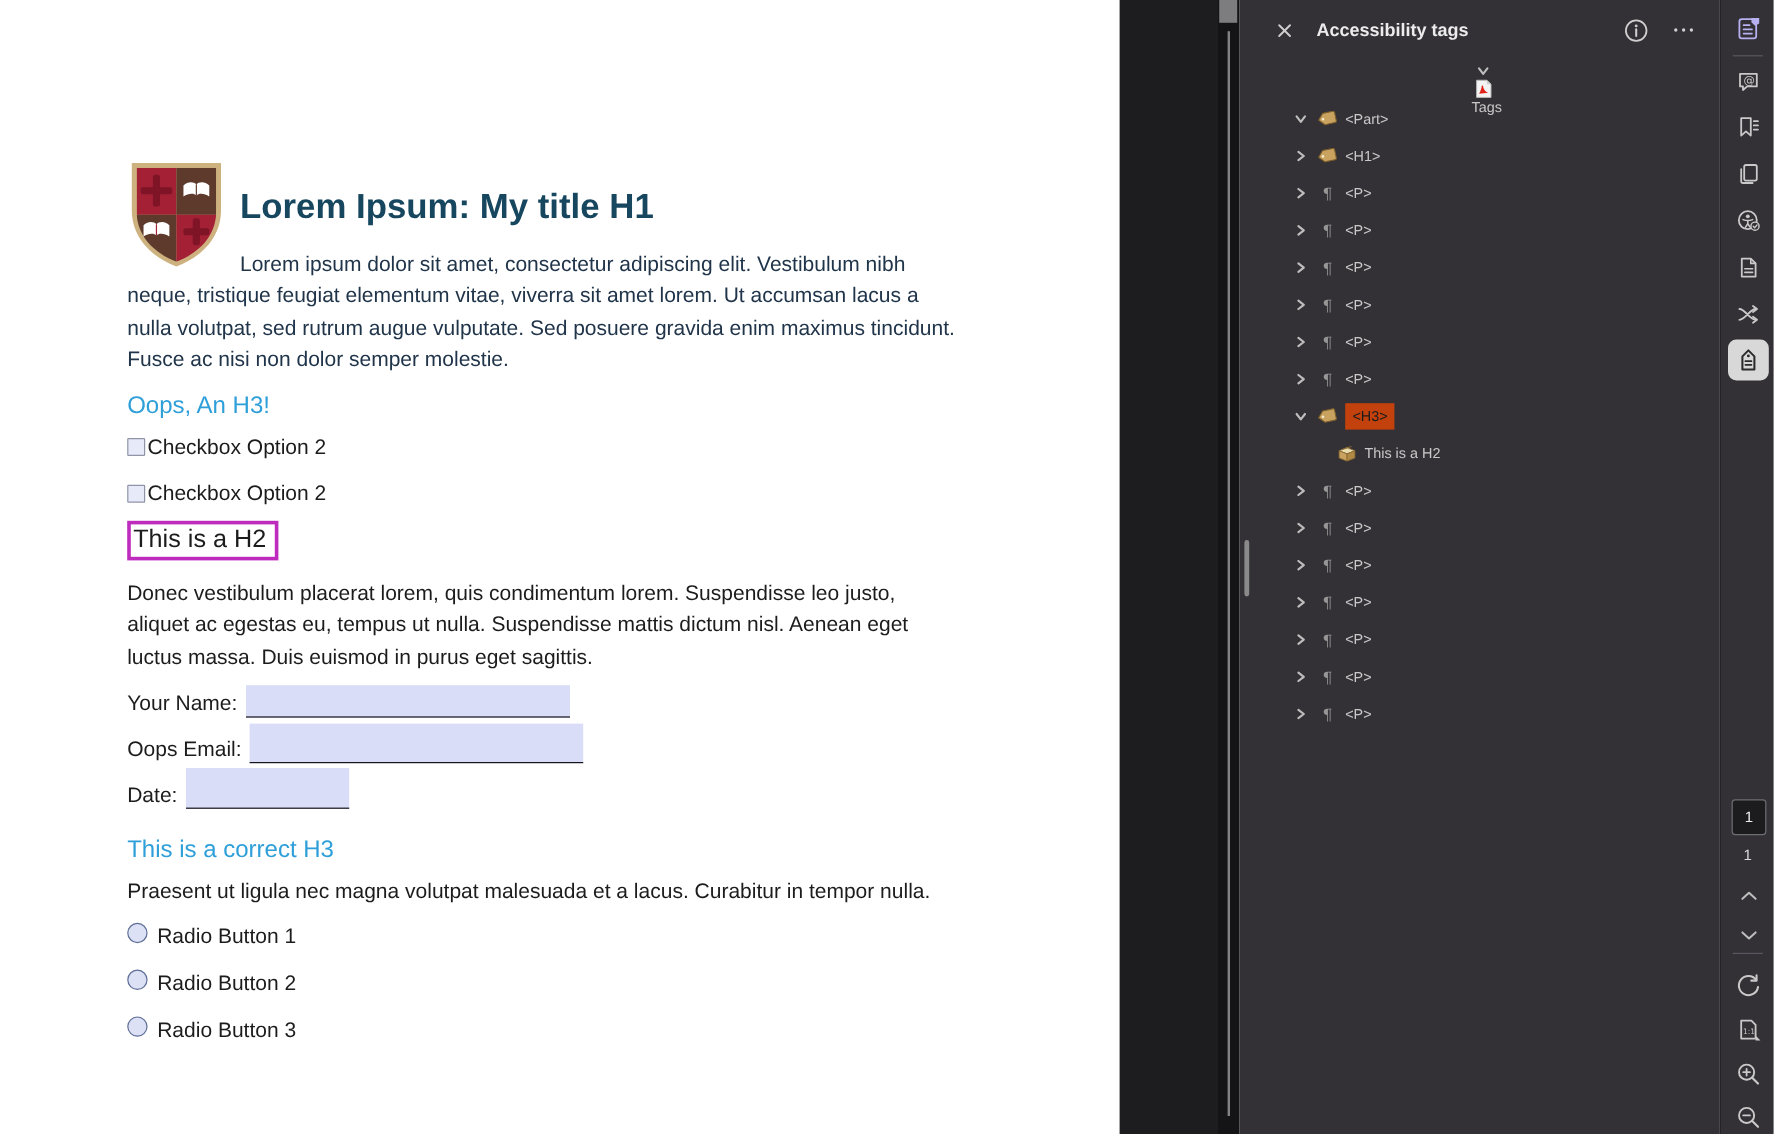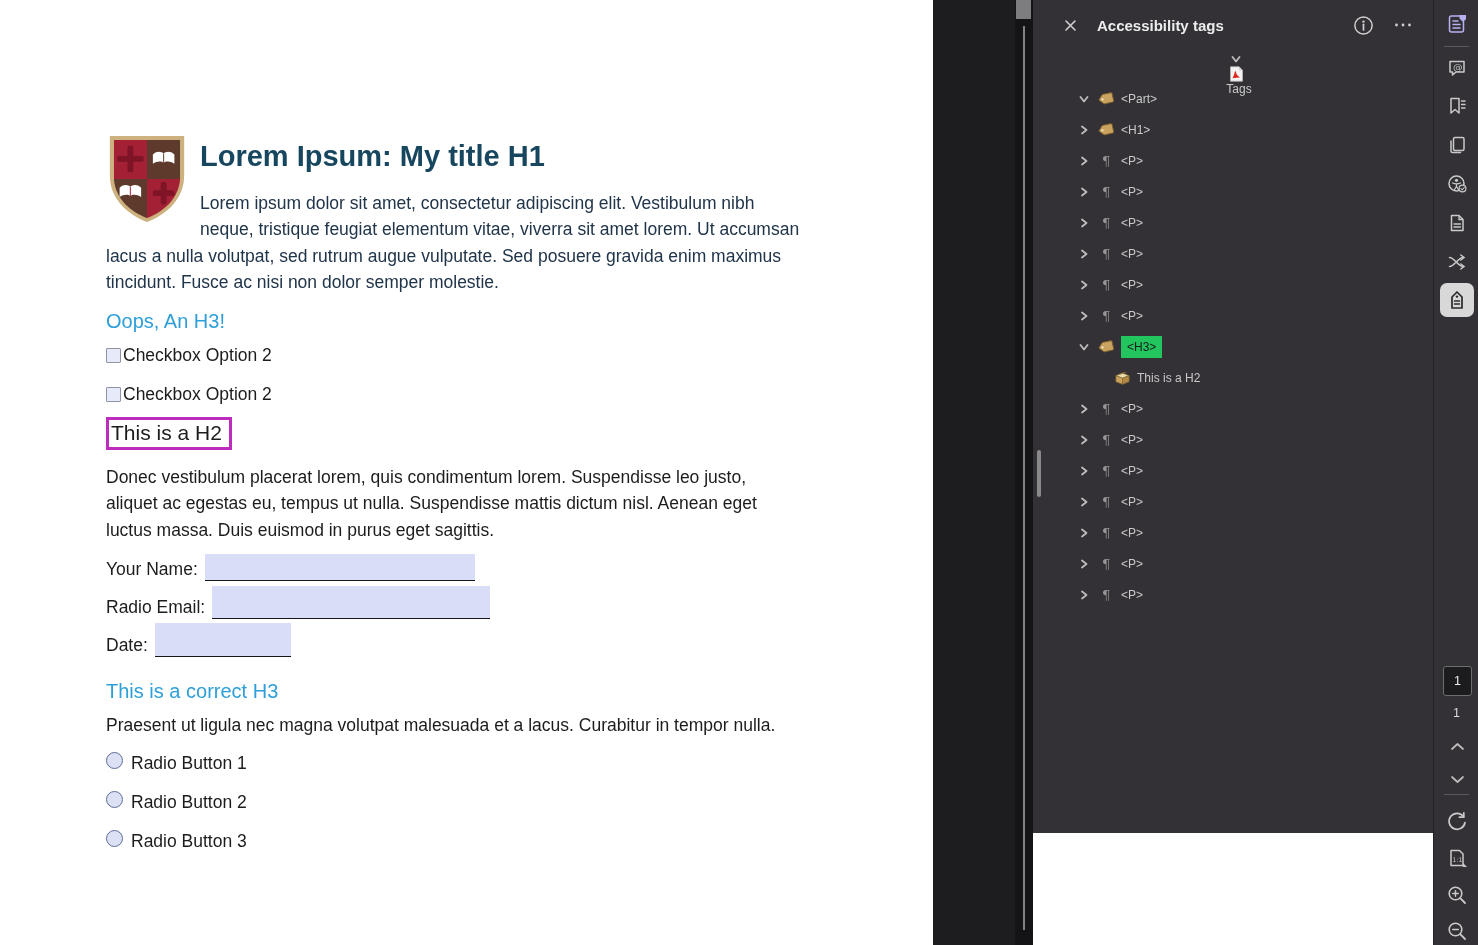--- a/index.html
+++ b/index.html
@@ -4,21 +4,21 @@
 <style>
   html,body{margin:0;padding:0;}
   body{
     width:1478px;height:945px;position:relative;overflow:hidden;
     background:#ffffff;font-family:"Liberation Sans", sans-serif;
   }
   
   .doc-page{position:absolute;left:0;top:0;width:933px;height:945px;background:#fff;overflow:hidden;}
   .doc-content{position:absolute;left:106px;top:130px;width:694px;}
   .crest{float:left;width:82px;height:90px;margin:3px 12px 10px 0;}
-  h1.doc-h1{font-size:29px;line-height:36px;font-weight:bold;color:#17465f;margin:8px 0 0 0;}
+  h1.doc-h1{font-size:29px;line-height:36px;font-weight:bold;color:#17465f;margin:25px 0 0 0;}
   p.doc-p{font-size:17.5px;line-height:26.3px;color:#1c1c1c;margin:0;}
   p.p-intro{margin-top:16px;color:#20344a;}
   p.p-nec{margin-top:9px;}
   p.p-donec{margin-top:14px;}
   p.p-praesent{margin-top:9px;}
   .doc-h3{font-size:20px;line-height:24px;font-weight:400;color:#2e9fd9;margin:0;}
   .h3-oops{margin-top:14px;clear:left;}
   .h3-correct{margin-top:22px;}
   .cb-row{display:flex;align-items:center;height:20px;margin-top:12px;}
   .cb-row + .cb-row{margin-top:19px;}
@@ -32,32 +32,32 @@
   .f-box{display:inline-block;background:#d9ddf7;border-bottom:1.6px solid #15151a;flex:none;}
   .radio-row{display:flex;align-items:center;height:22px;margin-top:14px;}
   .radio-row + .radio-row{margin-top:17px;}
   .radio{width:15px;height:15px;border-radius:50%;background:#dde1f6;border:1.5px solid #5e6e96;margin:-6px 8px 0 0;flex:none;}
   
   .doc-gutter{position:absolute;left:933px;top:0;width:82px;height:945px;background:#1d1c1f;}
   .doc-scrollbar{position:absolute;left:1015px;top:0;width:18px;height:945px;background:#141316;}
   .doc-scroll-thumb{position:absolute;left:1px;top:0;width:15px;height:19px;background:#7d7d80;}
   .doc-scroll-line{position:absolute;left:8px;top:26px;width:2px;height:904px;background:#828285;}
   
-  .panel{position:absolute;left:1033px;top:0;width:400px;height:833px;background:#333136;}
+  .panel{position:absolute;left:1033px;top:0;width:400px;height:945px;background:#333136;}
   .panel-header{display:flex;align-items:center;height:50px;padding:0 18px 0 26px;}
   .panel-close{width:22px;height:22px;display:flex;align-items:center;justify-content:center;cursor:default;}
   .panel-title{font-size:15px;font-weight:bold;color:#ececec;margin-left:16px;flex:1;}
   .panel-info{width:24px;height:24px;display:flex;align-items:center;justify-content:center;margin-right:16px;}
   .panel-more{width:24px;height:24px;display:flex;align-items:center;justify-content:center;}
   .tag-tree{position:absolute;left:0;top:52px;right:0;}
   .tree-row{display:flex;align-items:center;height:31px;}
   .chev{width:14px;height:14px;display:flex;align-items:center;justify-content:center;margin-right:6px;flex:none;}
   .ticon{width:18px;height:16px;display:flex;align-items:center;justify-content:center;margin-right:6px;flex:none;}
   .tlabel{font-size:12px;color:#c9c9c9;white-space:pre;}
-  .tlabel.sel{background:#22c55e;color:#1c1c1c;padding:4px 6px;}
+  .tlabel.sel{background:#c2410c;color:#1c1c1c;padding:4px 6px;}
   .panel-scroll-thumb{position:absolute;left:4px;top:450px;width:4px;height:47px;background:#8a8a8a;border-radius:2px;}
   
   .rail{position:absolute;left:1433px;top:0;width:45px;height:945px;background:#333136;border-left:1px solid #232126;}
   .rail-btn{position:absolute;left:8px;width:30px;height:28px;display:flex;align-items:center;justify-content:center;background:none;border:none;padding:0;}
   .rail-div{position:absolute;left:10px;width:25px;height:1px;background:#5a585e;}
   .tagbox-btn{position:absolute;left:6px;top:283px;width:34px;height:34px;border-radius:7px;background:#d8d8d8;
     display:flex;align-items:center;justify-content:center;border:none;padding:0;}
   .page-box{position:absolute;left:9px;top:666px;width:27px;height:28px;background:#1c1b1e;border:1px solid#6e6e71;
     border-radius:3px;color:#ededed;font-size:12.5px;display:flex;align-items:center;justify-content:center;}
   .page-total{position:absolute;left:0;top:706px;width:45px;text-align:center;color:#d9d9d9;font-size:12.5px;}
@@ -116,21 +116,21 @@
     </div>
 
     <p class="doc-p p-donec">Donec vestibulum placerat lorem, quis condimentum lorem. Suspendisse leo justo, aliquet ac egestas eu, tempus ut nulla. Suspendisse mattis dictum nisl. Aenean eget luctus massa. Duis euismod in purus eget sagittis.</p>
 
     <div id="field-group">
         <div class="f-row">
           <span class="f-label">Your Name:</span>
           <span class="f-box" style="width:270px;height:26px"></span>
         </div>
         <div class="f-row">
-          <span class="f-label">Radio Email:</span>
+          <span class="f-label">Oops Email:</span>
           <span class="f-box" style="width:278px;height:32px"></span>
         </div>
         <div class="f-row">
           <span class="f-label">Date:</span>
           <span class="f-box" style="width:136px;height:33px"></span>
         </div>
       </div>
 
     <h3 class="doc-h3 h3-correct">This is a correct H3</h3>
     <p class="doc-p p-praesent">Praesent ut ligula nec magna volutpat malesuada et a lacus. Curabitur in tempor nulla.</p>

